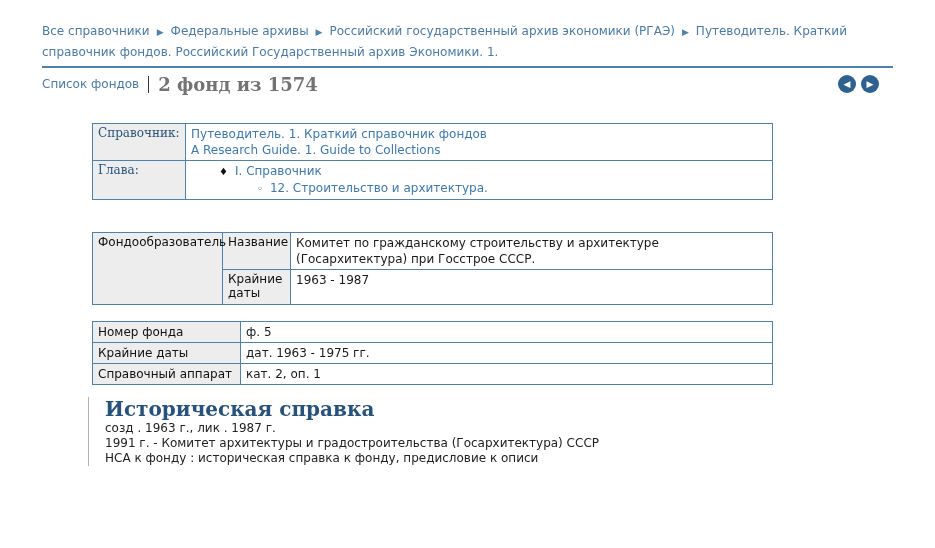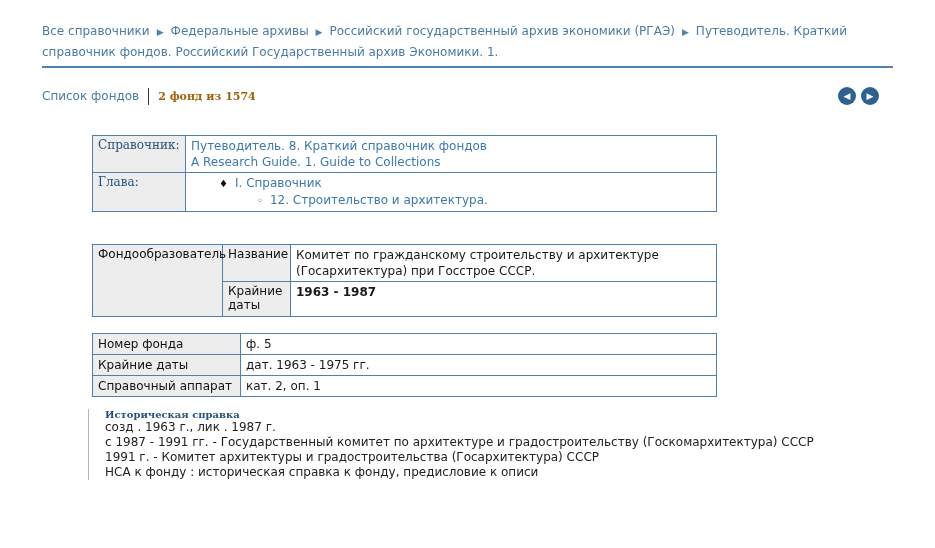--- a/index.html
+++ b/index.html
@@ -10,58 +10,58 @@
   .page { padding-top:21px; }
 
   
   .breadcrumb { margin:0 42px; width:851px; line-height:20px; }
   .breadcrumb a { color:#4a7ba6; text-decoration:none; cursor:pointer; }
   .crumb-sep { color:#4f81ad; font-size:9px; margin:0 7px; }
 
   .topline { margin:4px 0 0 42px; width:851px; border-top:2px solid #4f81ad; }
 
   
-  .toolbar { margin:17px 0 0 42px; width:851px; display:flex; align-items:center; height:22px; }
+  .toolbar { margin:5px 0 0 42px; width:851px; display:flex; align-items:center; height:22px; }
   .list-link { color:#4a7ba6; text-decoration:none; cursor:pointer; }
   .divider { width:1px; height:17px; background:#3a3a3a; margin:0 9px; }
-  .position { font-family:"DejaVu Serif", serif; font-weight:bold; color:#a16207; font-size:11px; }
+  .position { font-family:"DejaVu Serif", serif; font-weight:bold; color:#737373; font-size:18px; }
   .nav-arrows { margin-left:auto; display:flex; gap:5px; padding-right:14px; }
   .nav-btn {
     width:18px; height:18px; border-radius:50%; background:#2e618f; color:#ffffff;
     display:flex; align-items:center; justify-content:center;
     font-size:9px; line-height:1; cursor:pointer; border:none; padding:0;
   }
 
   
-  .tbl { border-collapse:collapse; margin-left:92px; width:625px; table-layout:fixed; }
+  .tbl { border-collapse:collapse; margin-left:92px; width:681px; table-layout:fixed; }
   .tbl th, .tbl td { border:1px solid #4f81ad; vertical-align:top; padding:2px 5px; font-size:12px; font-weight:normal; text-align:left; }
   .lbl { background:#ededed; text-align:right; }
   .serif-lbl { font-family:"DejaVu Serif", serif; font-weight:bold; color:#26527c; font-size:13px; }
   .sans-lbl  { font-weight:bold; color:#111111; }
   .vmid { vertical-align:middle; }
 
   .t1 { margin-top:28px; }
   .t1 a { display:block; color:#3c79b0; text-decoration:none; cursor:pointer; line-height:16px; }
   .chap-cell { padding-bottom:16px; }
   .chap-line { line-height:16px; }
   .chap-line.l1 { padding-left:28px; }
   .chap-line.l2 { padding-left:66px; }
   .bullet { color:#111111; margin-right:7px; font-size:10px; }
   .chap-link { display:inline !important; color:#2d6fc4; text-decoration:none; cursor:pointer; }
 
   .t2 { margin-top:32px; }
   .t2 td { line-height:16px; }
-  .t2 .val-dates { height:30px;font-weight:bold; }
+  .t2 .val-dates { height:30px; }
 
   .t3 { margin-top:16px; }
   .t3 th, .t3 td { line-height:16px; }
 
   
   .history { margin:12px 0 0 88px; border-left:1px solid #b3b3b3; padding-left:16px; }
-  .history h2 { font-family:"DejaVu Serif", serif; font-weight:bold; font-size:10px; color:#26527c; margin:6px 0 0; }
+  .history h2 { font-family:"DejaVu Serif", serif; font-weight:bold; font-size:20px; color:#26527c; margin:6px 0 0; }
   .history p { margin:0 0 0; color:#222222; line-height:15px; }
 </style>
 </head>
 <body>
 
 <div class="page">
 
   <div class="breadcrumb">
     <a>Все справочники</a><span class="crumb-sep">▶</span><a>Федеральные архивы</a><span class="crumb-sep">▶</span><a>Российский государственный архив экономики (РГАЭ)</a><span class="crumb-sep">▶</span><a>Путеводитель. Краткий справочник фондов. Российский Государственный архив Экономики. 1.</a>
   </div>
@@ -84,21 +84,21 @@
 
   <table class="tbl t1">
     <colgroup>
         <col style="width:93px">
         <col>
       </colgroup>
     <tbody>
         <tr>
       <th class="lbl serif-lbl">Справочник:</th>
       <td>
-        <a>Путеводитель. 8. Краткий справочник фондов</a>
+        <a>Путеводитель. 1. Краткий справочник фондов</a>
         <a>A Research Guide. 1. Guide to Collections</a>
       </td>
     </tr>
     <tr>
       <th class="lbl serif-lbl">Глава:</th>
       <td class="chap-cell">
         <div class="chap-line l1">
           <span class="bullet">♦</span><a class="chap-link">I. Справочник</a>
         </div>
         <div class="chap-line l2">
@@ -145,18 +145,17 @@
     <tr>
       <th class="lbl sans-lbl">Справочный аппарат</th>
       <td>кат. 2, оп. 1</td>
     </tr>
   </tbody>
     </table>
 
   <div class="history">
     <h2>Историческая справка</h2>
     <p>созд . 1963 г., лик . 1987 г.</p>
-    <p>с 1987 - 1991 гг. - Государственный комитет по архитектуре и градостроительству (Госкомархитектура) СССР</p>
     <p>1991 г. - Комитет архитектуры и градостроительства (Госархитектура) СССР</p>
     <p>НСА к фонду : историческая справка к фонду, предисловие к описи</p>
   </div>
 
 </div>
 
 </body></html>

